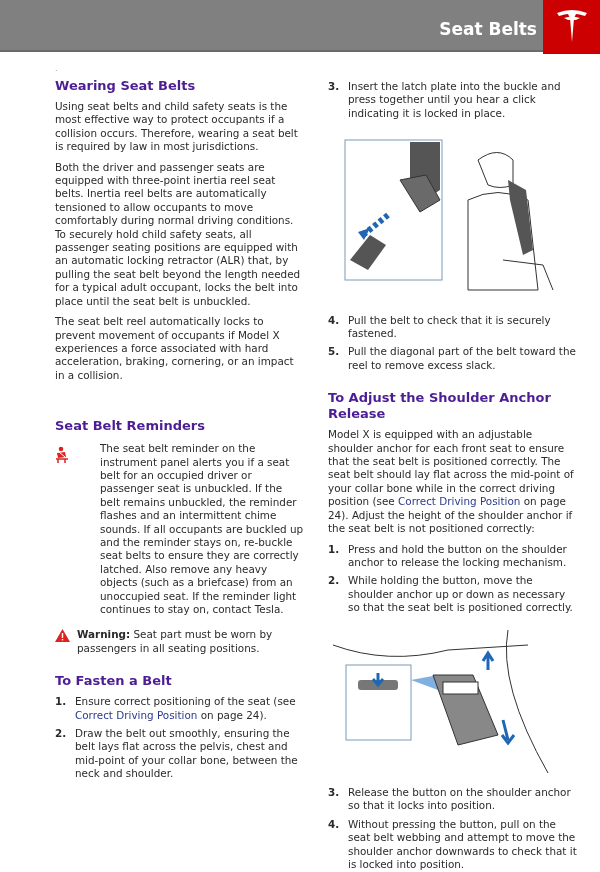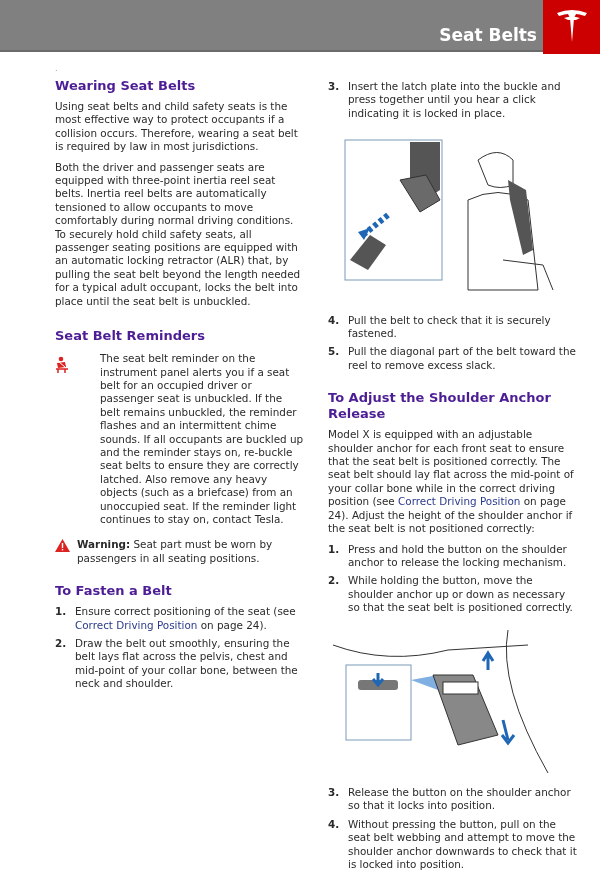--- a/index.html
+++ b/index.html
@@ -1,18 +1,18 @@
 <!DOCTYPE html>
 <html><head>
 <meta charset="utf-8">
 <style>
   * { box-sizing: border-box; margin: 0; padding: 0; }
   body { width: 600px; height: 872px; background: #fff; font-family: "DejaVu Sans", sans-serif; color: #222; position: relative; overflow: hidden; }
   .header { position: absolute; left: 0; top: 0; width: 600px; height: 52px; background: #808080; border-bottom: 2px solid #6a6a6a; }
-  .header-title { position: absolute; right: 63px; top: 25px; font-size: 17px; font-weight: bold; color: #fff; }
+  .header-title { position: absolute; right: 63px; top: 19px; font-size: 17px; font-weight: bold; color: #fff; }
   .logo-box { position: absolute; right: 0; top: 0; width: 57px; height: 54px; background: #cc0000; display: flex; align-items: center; justify-content: center; }
   .col { position: absolute; width: 250px; font-size: 10.4px; line-height: 13.4px; color: #2a2a2a; }
   .col-left { left: 55px; top: 62px; }
   .col-right { left: 328px; top: 80px; width: 250px; }
   .dot { font-size: 8px; color: #999; height: 16px; }
   h2 { font-size: 13px; font-weight: bold; color: #4c1d95; margin: 0 0 6px 0; line-height: 16px; }
   p { margin-bottom: 7px; }
   .reminder { display: flex; margin-top: 8px; }
   .reminder-icon { width: 45px; flex-shrink: 0; padding-top: 4px; }
   .reminder-text { flex: 1; }
@@ -37,22 +37,23 @@
     <path d="M2 4 Q17 -2 32 4 L30 7 Q24 5 21 5 L19 9 L17 33 L15 9 L13 5 Q10 5 4 7 Z" fill="#fff"></path>
     <path d="M9 9 Q17 6 25 9 L21 11 L13 11 Z" fill="#fff"></path>
   </svg>
 </div>
 
 <div class="col col-left">
   <div class="dot">.</div>
   <h2>Wearing Seat Belts</h2>
   <p>Using seat belts and child safety seats is the most effective way to protect occupants if a collision occurs. Therefore, wearing a seat belt is required by law in most jurisdictions.</p>
   <p>Both the driver and passenger seats are equipped with three-point inertia reel seat belts. Inertia reel belts are automatically tensioned to allow occupants to move comfortably during normal driving conditions. To securely hold child safety seats, all passenger seating positions are equipped with an automatic locking retractor (ALR) that, by pulling the seat belt beyond the length needed for a typical adult occupant, locks the belt into place until the seat belt is unbuckled.</p>
+  <p>The seat belt reel automatically locks to prevent movement of occupants if Model X experiences a force associated with hard acceleration, braking, cornering, or an impact in a collision.</p>
 
-  <h2 style="margin-top:20px">Seat Belt Reminders</h2>
+  <h2 style="margin-top:36px">Seat Belt Reminders</h2>
   <div class="reminder">
     <div class="reminder-icon">
       <svg width="14" height="18" viewBox="0 0 14 18">
         <circle cx="6" cy="3" r="2.3" fill="#d22"></circle>
         <path d="M2 7 L10 6 L11 11 L3 12 Z" fill="#d22"></path>
         <path d="M1 13 L13 13 M3 13 L3 17 M10 13 L10 17" stroke="#d22" stroke-width="1.5"></path>
         <path d="M4 6 L10 11" stroke="#fff" stroke-width="1"></path>
       </svg>
     </div>
     <div class="reminder-text">The seat belt reminder on the instrument panel alerts you if a seat belt for an occupied driver or passenger seat is unbuckled. If the belt remains unbuckled, the reminder flashes and an intermittent chime sounds. If all occupants are buckled up and the reminder stays on, re-buckle seat belts to ensure they are correctly latched. Also remove any heavy objects (such as a briefcase) from an unoccupied seat. If the reminder light continues to stay on, contact Tesla.</div>

